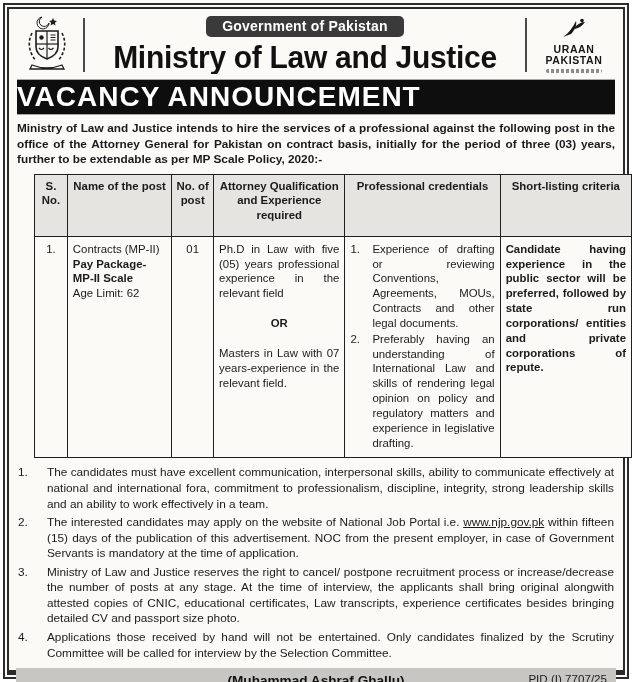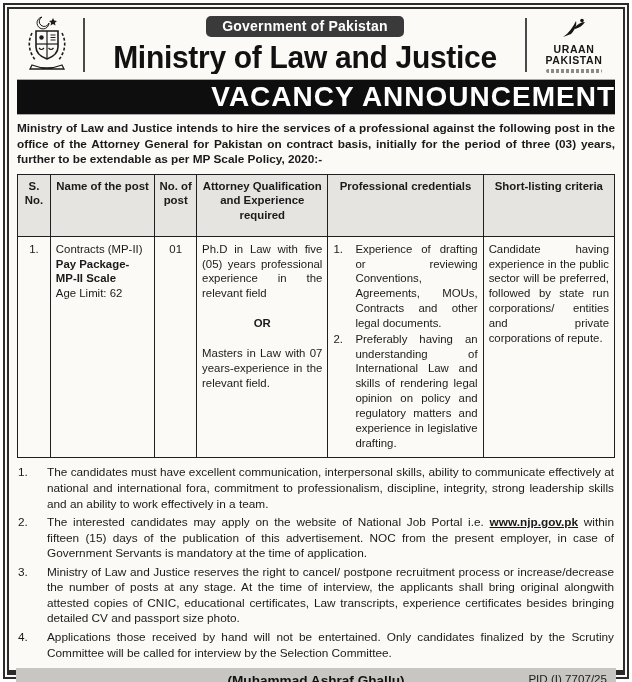--- a/index.html
+++ b/index.html
@@ -46,38 +46,38 @@
   .uraan-box { width:80px; text-align:center; line-height:1.05; }
   .uraan-name { font-size:10.5px; font-weight:bold; letter-spacing:0.6px; color:#161616; }
   .uraan-script {
     margin:3px auto 0; width:56px; height:4px;
     background:repeating-linear-gradient(90deg,#8a8a8a 0 3px,transparent 3px 5px);
     border-radius:2px;
   }
   
   .banner {
     background:#0e0e0e; color:#ffffff;
-    text-align:right;
+    text-align:left;
     font-size:28px; font-weight:800;
     letter-spacing:1px;
     height:34px; line-height:34px;
     margin:0 1px 7px;
     transform:scaleY(1.02);
   }
   
   .intro {
     font-size:11.8px; line-height:1.33;
     text-align:justify;
     margin:0 1px 6px;
     font-weight:bold;
   }
   
   table.post-table {
     width:calc(100% - 2px);
-    margin:0 1px;
+    margin:0 18px;
     border-collapse:collapse;
   }
   .post-table th, .post-table td {
     border:1.5px solid #1f1f1f;
     font-size:11.4px;
     vertical-align:top;
   }
   .post-table th {
     background:#e6e4e0;
     font-weight:bold;
@@ -92,28 +92,28 @@
   .col-qual { width:22%; }
   .col-cred { width:26%; }
   .col-crit { width:22%; }
   .cell-center { text-align:center; }
   .bold { font-weight:bold; }
   .qual-p { text-align:justify; }
   .qual-or { text-align:center; font-weight:bold; margin:15px 0; }
   .cred-item { display:flex; margin-bottom:1px; }
   .cred-num { width:14px; flex:none; margin-right:8px; }
   .cred-text { flex:1; text-align:justify; }
-  .just { text-align:justify; }
+  .just { text-align:justify;font-weight:bold; }
   .row-pad { height:38px; }
   
   .notes { margin:7px 2px 4px; }
   .note { display:flex; margin-bottom:3px; }
   .note-num { width:20px; flex:none; margin-right:9px; font-size:11.8px; line-height:1.32; }
   .note-text { flex:1; font-size:11.8px; line-height:1.32; text-align:justify; }
-  .njp-link { font-weight:bold; text-decoration:underline;margin-top:35px; }
+  .njp-link { font-weight:normal; text-decoration:underline;margin-top:35px; }
   
   .footer {
     margin-top:auto;
     background:#c7c6c3;
     position:relative;
     text-align:center;
     padding:4px 10px 6px;
   }
   .pid { position:absolute; top:4px; right:9px; font-size:11.6px; color:#1c1c1c; }
   .f-line { font-size:13.2px; line-height:1.32; color:#111; }

